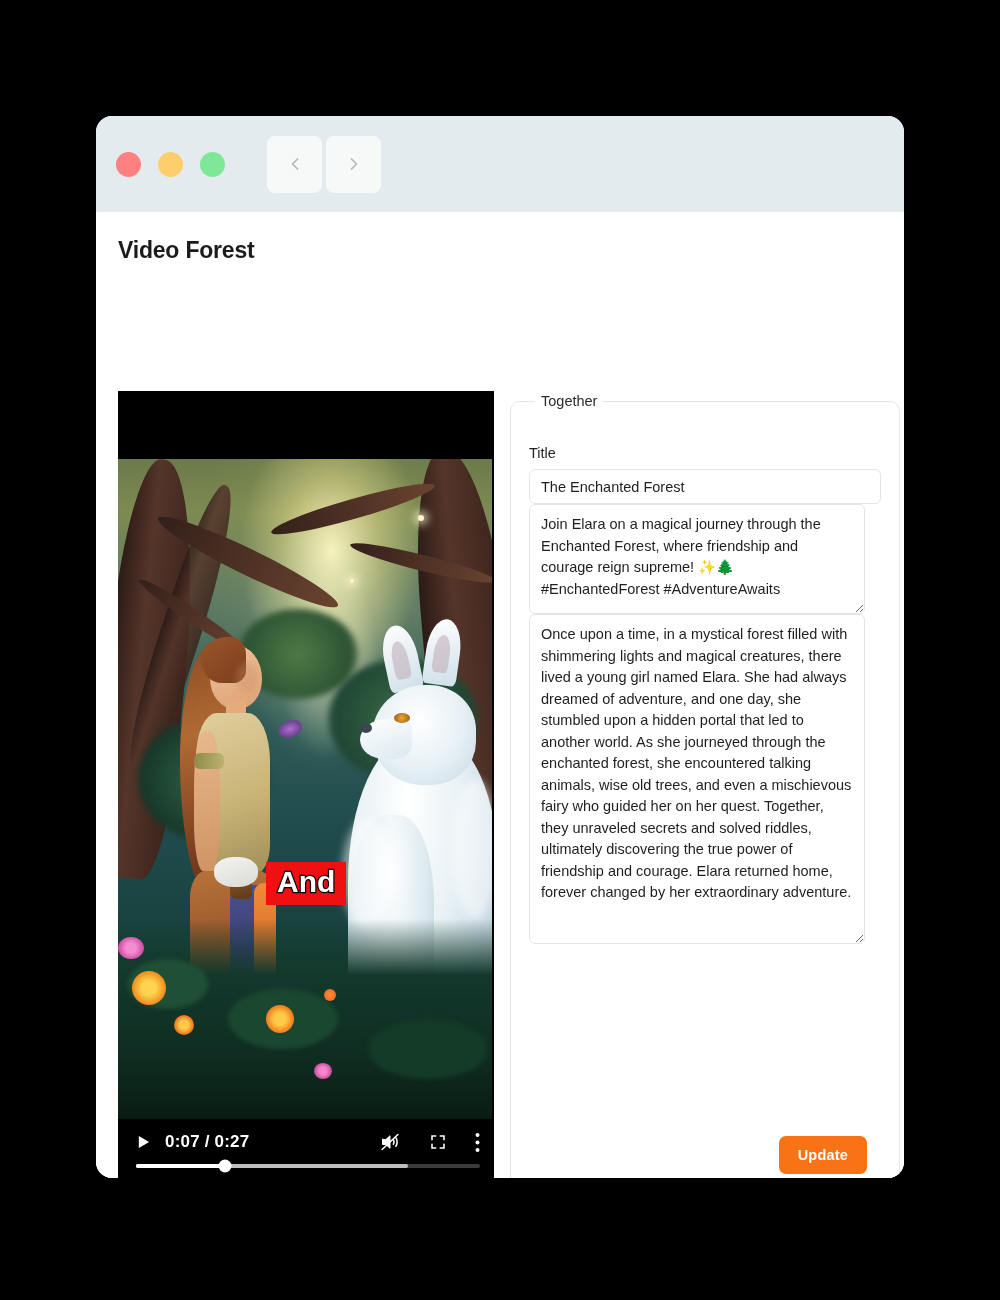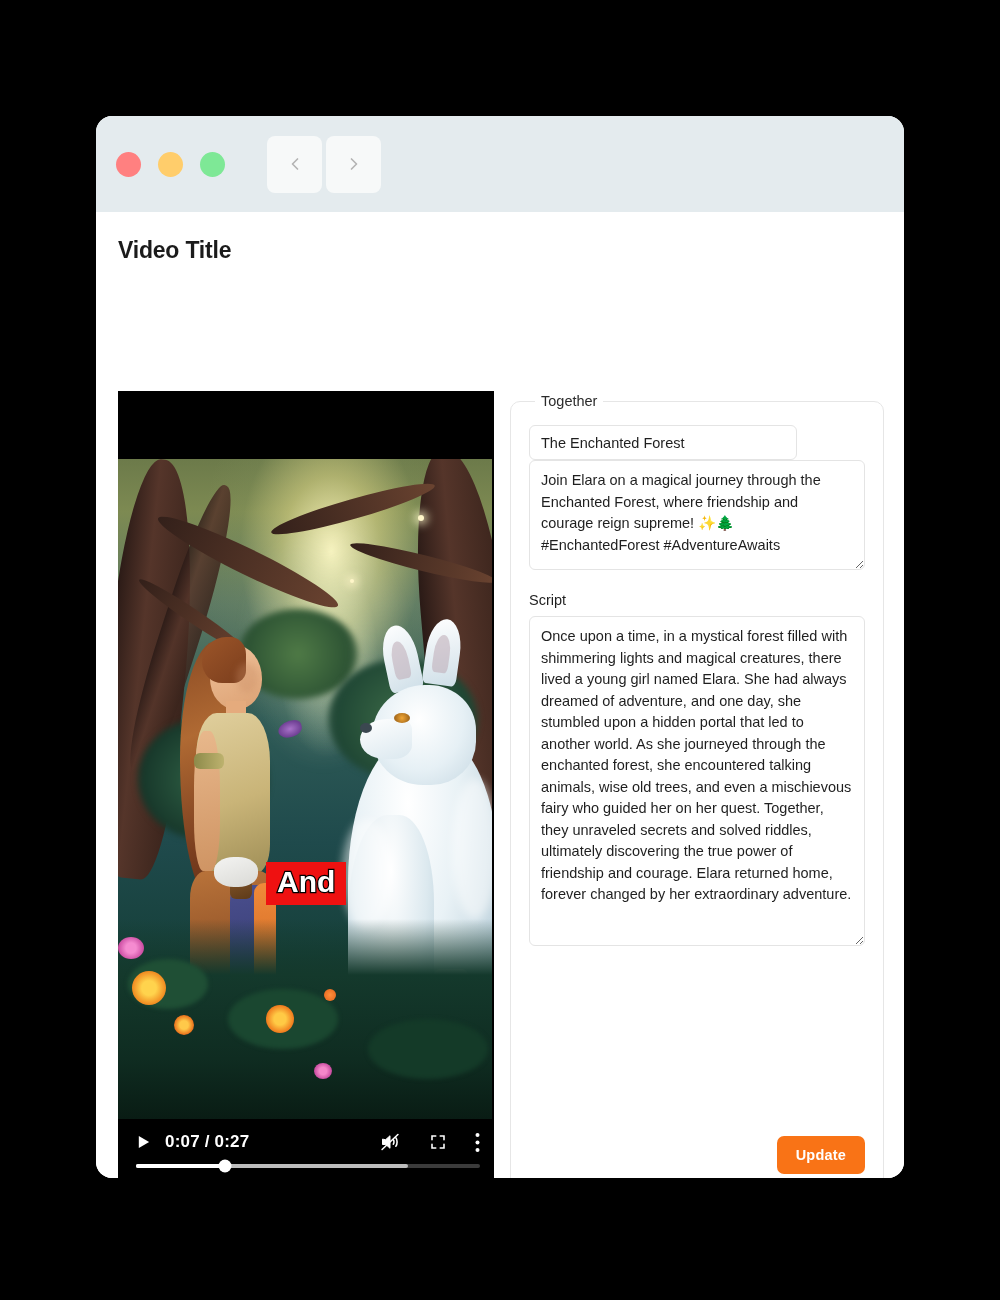--- a/index.html
+++ b/index.html
@@ -267,21 +267,21 @@
     font-weight: normal;
   }
   .field-label {
     font-size: 14.5px;
     color: #1f1f1f;
     font-weight: normal;
     margin: 22px 0 8px 0;
   }
   .field-label.first { margin-top: 20px; }
   .text-input {
-    width: 268px; height: 35px;
+    width: 352px; height: 35px;
     border: 1px solid #e4e4e4;
     border-radius: 6px;
     background: #fff;
     font-size: 14.5px;
     color: #1f1f1f;
     padding: 0 11px;
     font-family: "Liberation Sans", sans-serif;
     outline: none;
     display: block;
   }
@@ -297,21 +297,21 @@
     font-family: "Liberation Sans", sans-serif;
     outline: none;
     resize: vertical;
     display: block;
     overflow: hidden;
   }
   .ta-caption { height: 110px; }
   .ta-script { height: 330px; }
   .update-row {
     position: absolute;
-    right: 18px; bottom: 18px;
+    right: 32px; bottom: 18px;
   }
   .update-btn {
     background: #f97316;
     color: #ffffff;
     border: none;
     border-radius: 7px;
     padding: 11px 19px;
     font-size: 14.5px;
     font-weight: bold;
     font-family: "Liberation Sans", sans-serif;
@@ -343,21 +343,21 @@
           <svg width="20" height="20" viewBox="0 0 24 24" fill="none" stroke="#b3b3b3" stroke-width="2" stroke-linecap="round" stroke-linejoin="round">
               <polyline points="9 18 15 12 9 6"></polyline>
             </svg>
         </span>
       </div>
     </div>
   </div>
 
   <div class="content">
 
-    <div class="page-title">Video Title</div>
+    <div class="page-title">Video Forest</div>
 
     <div class="player">
       <div class="video-stage">
 
         <div class="frame">
           <div class="forest"></div>
           <div class="mist"></div>
 
           <div class="trunk t1"></div>
           <div class="trunk t2"></div>
@@ -476,25 +476,25 @@
             <div class="prog-knob" style="left: 26%;"></div>
           </div>
         </div>
 
       </div>
     </div>
 
     <fieldset class="settings">
       <legend>Together</legend>
 
+      <div class="field-label first">Title</div>
       <input class="text-input" type="text" value="The Enchanted Forest" style="">
 
       <textarea class="text-area ta-caption" style="">Join Elara on a magical journey through the Enchanted Forest, where friendship and courage reign supreme! ✨🌲 #EnchantedForest #AdventureAwaits</textarea>
 
-      <div class="field-label">Script</div>
       <textarea class="text-area ta-script" style="">Once upon a time, in a mystical forest filled with shimmering lights and magical creatures, there lived a young girl named Elara. She had always dreamed of adventure, and one day, she stumbled upon a hidden portal that led to another world. As she journeyed through the enchanted forest, she encountered talking animals, wise old trees, and even a mischievous fairy who guided her on her quest. Together, they unraveled secrets and solved riddles, ultimately discovering the true power of friendship and courage. Elara returned home, forever changed by her extraordinary adventure.</textarea>
 
       <div class="update-row">
         <button class="update-btn" style="background: rgb(249, 115, 22);">Update</button>
       </div>
     </fieldset>
 
   </div>
 </div>
 

